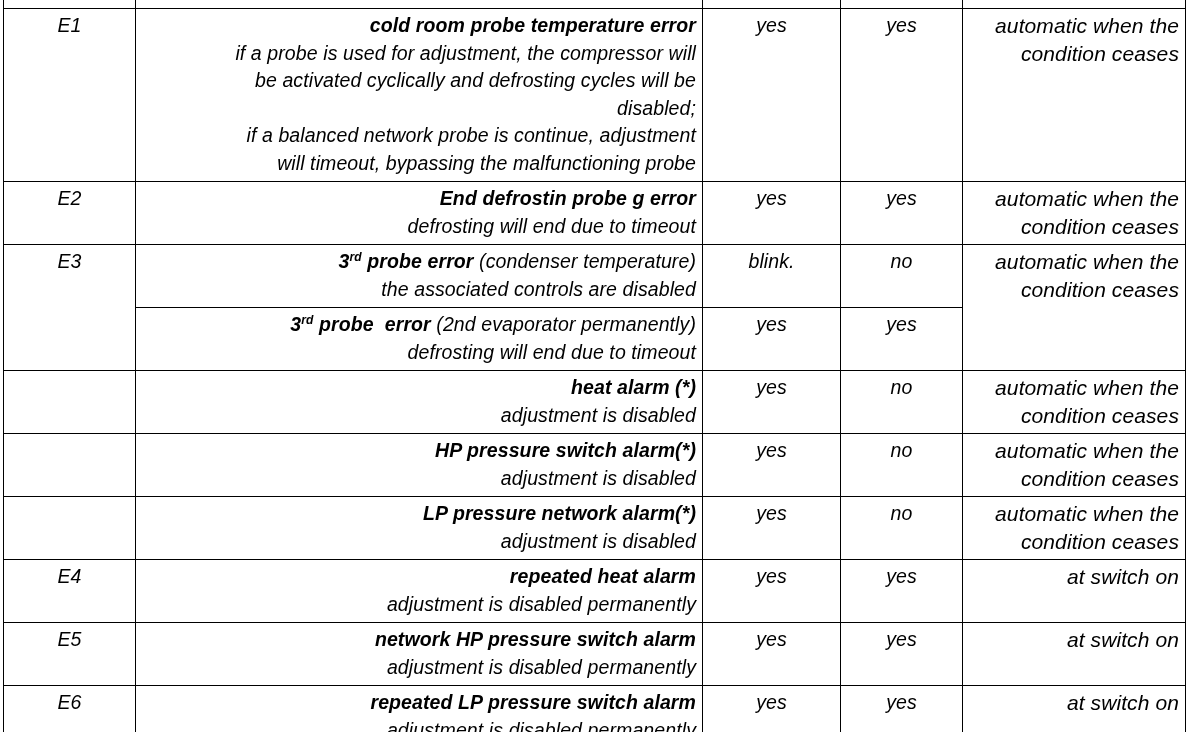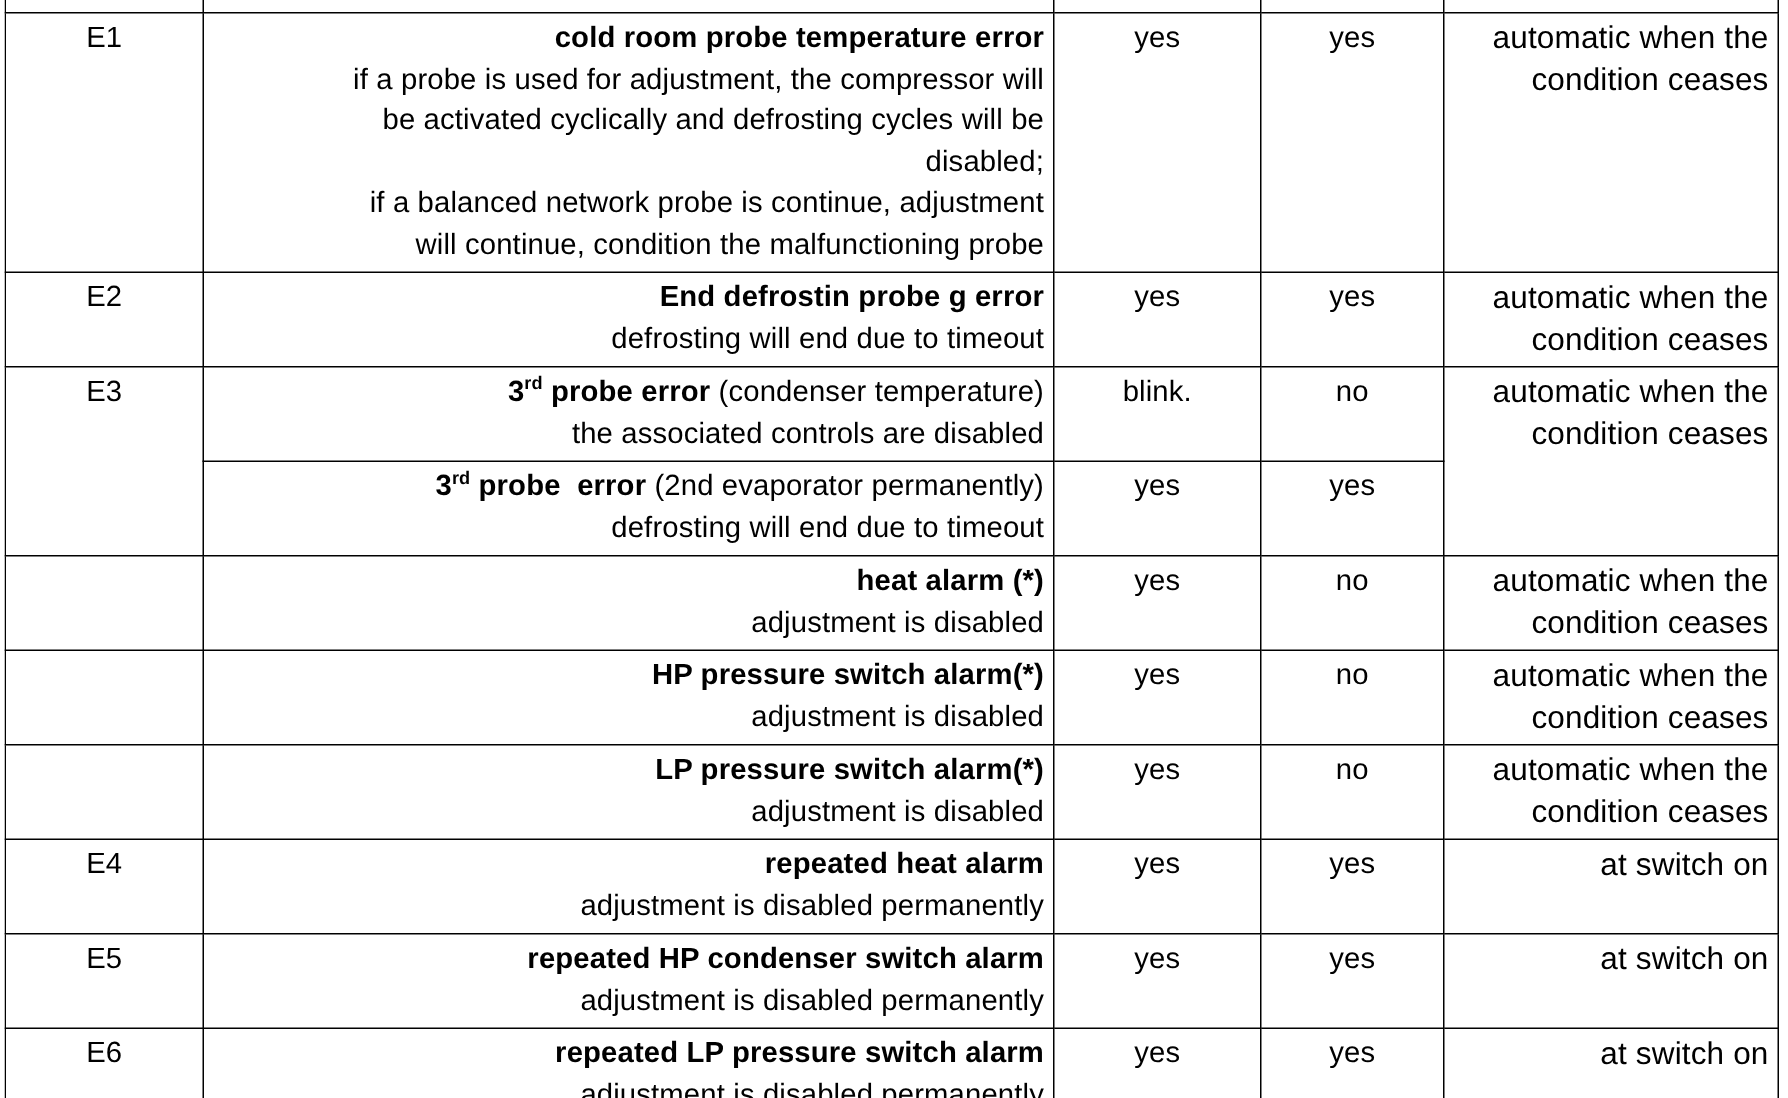--- a/index.html
+++ b/index.html
@@ -38,20 +38,21 @@
     table-layout: fixed;
     width: 1182px;
     background: #ffffff;
   }
 
   table.alarm-table td {
     border: 1.6px solid #000000;
     vertical-align: top;
     padding: 0;
     background: #ffffff;
+    font-style: italic;
   }
 
   
   col.c-code  { width: 132px; }
   col.c-desc  { width: 567px; }
   col.c-disp  { width: 138px; }
   col.c-buzz  { width: 122px; }
   col.c-reset { width: 223px; }
 
   .cell-inner {
@@ -137,21 +138,21 @@
                 <span class="txt">E1</span>
               </div>
           </td>
           <td class="desc-cell">
             <div class="cell-inner">
               <span class="txt bold">cold room probe temperature error</span>
               <span class="txt">if a probe is used for adjustment, the compressor will</span>
               <span class="txt">be activated cyclically and defrosting cycles will be</span>
               <span class="txt">disabled;</span>
               <span class="txt">if a balanced network probe is continue, adjustment</span>
-              <span class="txt">will continue, condition the malfunctioning probe</span>
+              <span class="txt">will timeout, bypassing the malfunctioning probe</span>
             </div>
           </td>
           <td class="yn-cell">
             <div class="cell-inner">
                 <span class="txt">yes</span>
               </div>
           </td>
           <td class="yn-cell">
             <div class="cell-inner">
                 <span class="txt">yes</span>
@@ -300,21 +301,21 @@
         </tr>
 
         <tr>
           <td class="code-cell">
             <div class="cell-inner">
                 <span class="txt"></span>
               </div>
           </td>
           <td class="desc-cell">
             <div class="cell-inner">
-              <span class="txt bold">LP pressure switch alarm(*)</span>
+              <span class="txt bold">LP pressure network alarm(*)</span>
               <span class="txt">adjustment is disabled</span>
             </div>
           </td>
           <td class="yn-cell">
             <div class="cell-inner">
                 <span class="txt">yes</span>
               </div>
           </td>
           <td class="yn-cell">
             <div class="cell-inner">
@@ -358,21 +359,21 @@
         </tr>
 
         <tr>
           <td class="code-cell">
             <div class="cell-inner">
                 <span class="txt">E5</span>
               </div>
           </td>
           <td class="desc-cell">
             <div class="cell-inner">
-              <span class="txt bold">repeated HP condenser switch alarm</span>
+              <span class="txt bold">network HP pressure switch alarm</span>
               <span class="txt indent">adjustment is disabled permanently</span>
             </div>
           </td>
           <td class="yn-cell">
             <div class="cell-inner">
                 <span class="txt">yes</span>
               </div>
           </td>
           <td class="yn-cell">
             <div class="cell-inner">

